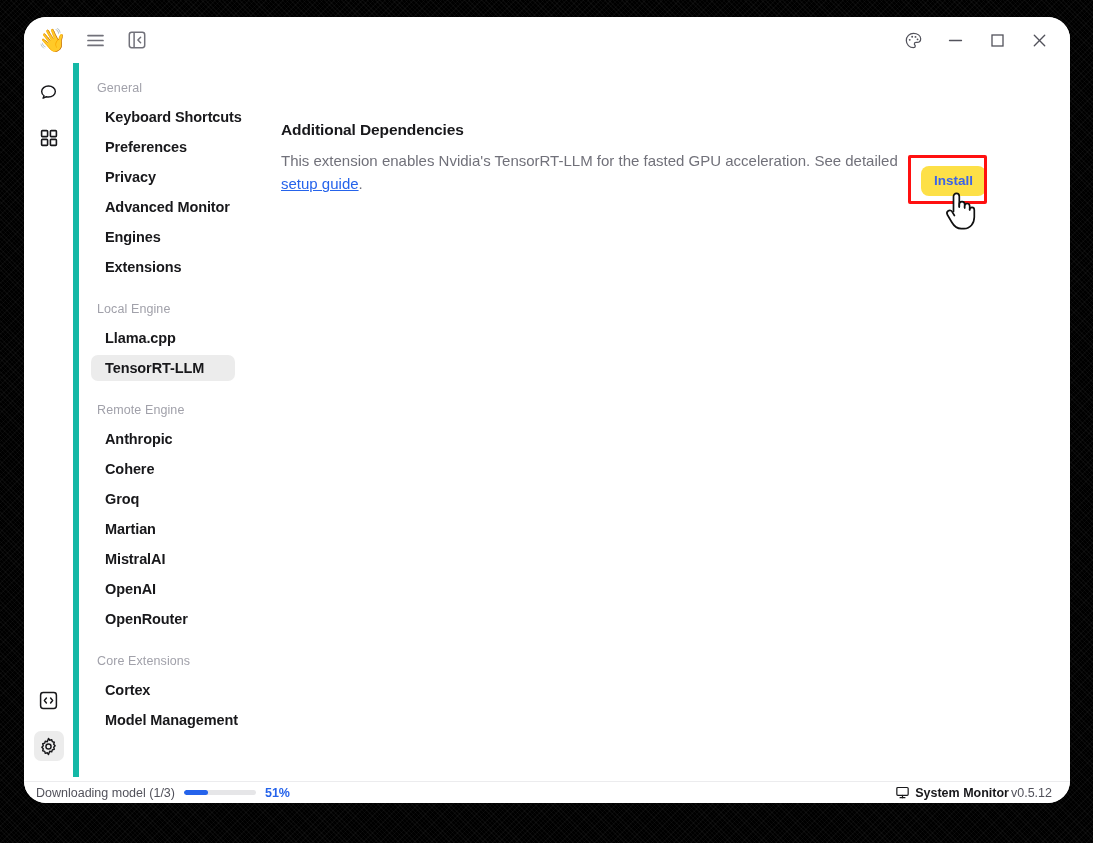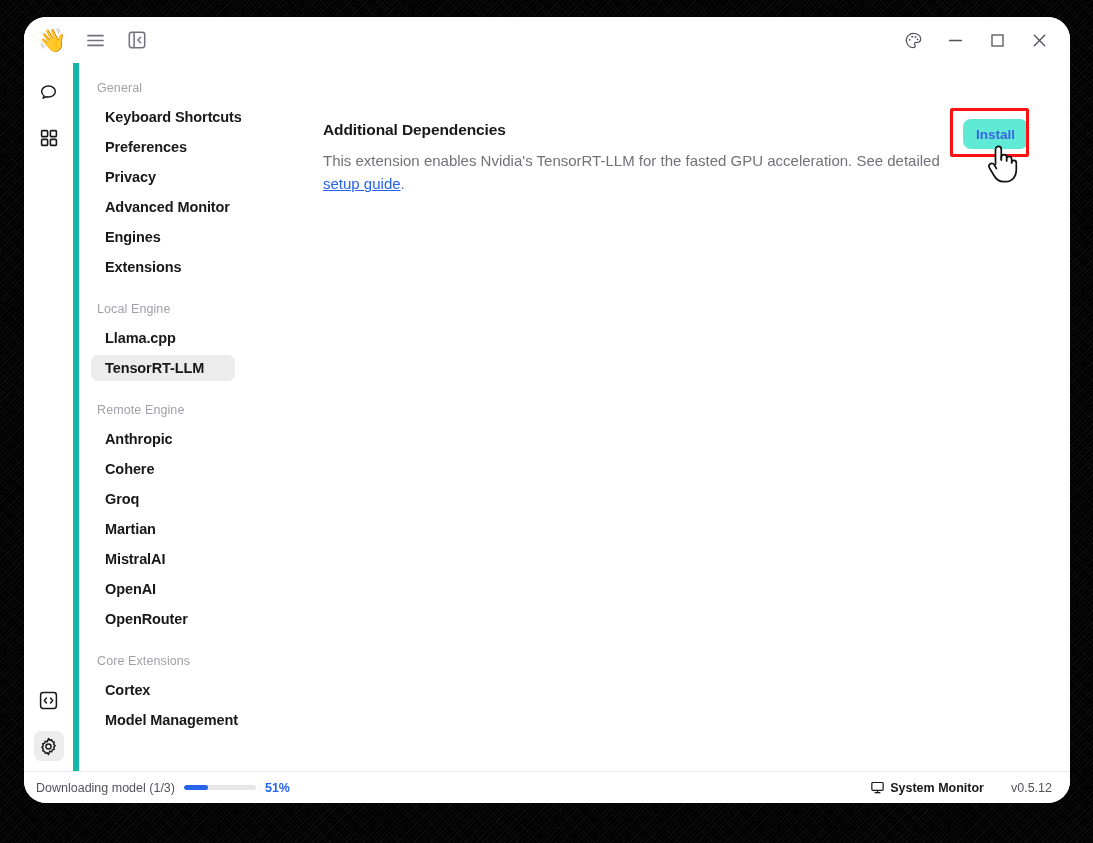--- a/index.html
+++ b/index.html
@@ -128,21 +128,21 @@
   }
   .nav-item.selected { background: #ececec; }
 
   
   #main {
     flex: 1 1 auto;
     position: relative;
     padding: 58px 30px 0 36px;
     background: #ffffff;
   }
-  #main-inner { display: flex; align-items: flex-start; margin-left: 42px; }
+  #main-inner { display: flex; align-items: flex-end; }
   .content-col { flex: 1 1 auto; max-width: 640px; }
   h1.section-title {
     font-size: 15.5px;
     font-weight: bold;
     color: #18181b;
     margin-bottom: 10px;
     letter-spacing: -0.1px;
   }
   p.section-desc {
     font-size: 15px;
@@ -162,21 +162,21 @@
     margin-top: -2px;
     padding-right: 4px;
   }
   .install-btn {
     display: inline-flex;
     align-items: center;
     justify-content: center;
     min-width: 64px;
     height: 30px;
     padding: 0 13px;
-    background: #5eead4;
+    background: #fde047;
     border: none;
     border-radius: 8px;
     color: #3b63e8;
     font-size: 13.5px;
     font-weight: bold;
     font-family: "Liberation Sans", sans-serif;
     cursor: pointer;
   }
   .hl-box {
     position: absolute;
@@ -194,21 +194,21 @@
     top: 25px;
     width: 34px;
     height: 40px;
     pointer-events: none;
   }
 
   
   #statusbar {
     position: absolute;
     left: 0; right: 0; bottom: 0;
-    height: 32px;
+    height: 22px;
     display: flex;
     align-items: center;
     padding: 0 18px 0 12px;
     background: #ffffff;
     border-top: 1px solid #ececee;
     font-size: 12.5px;
     color: #52525b;
   }
   .status-left { display: flex; align-items: center; gap: 9px; }
   .progress-track {
@@ -222,21 +222,21 @@
   .progress-fill {
     height: 100%;
     background: #2563eb;
     border-radius: 3px;
   }
   .progress-pct { color: #2563eb; font-weight: bold; font-size: 12.5px; }
   .status-right {
     margin-left: auto;
     display: flex;
     align-items: center;
-    gap: 27px;
+    gap: 2px;
   }
   .sysmon {
     display: flex; align-items: center; gap: 6px;
     color: #18181b; font-weight: bold; font-size: 12.5px;
     cursor: pointer;
   }
   .version { color: #52525b; font-size: 12.5px; }
 
   svg { display: block; }
 </style>

